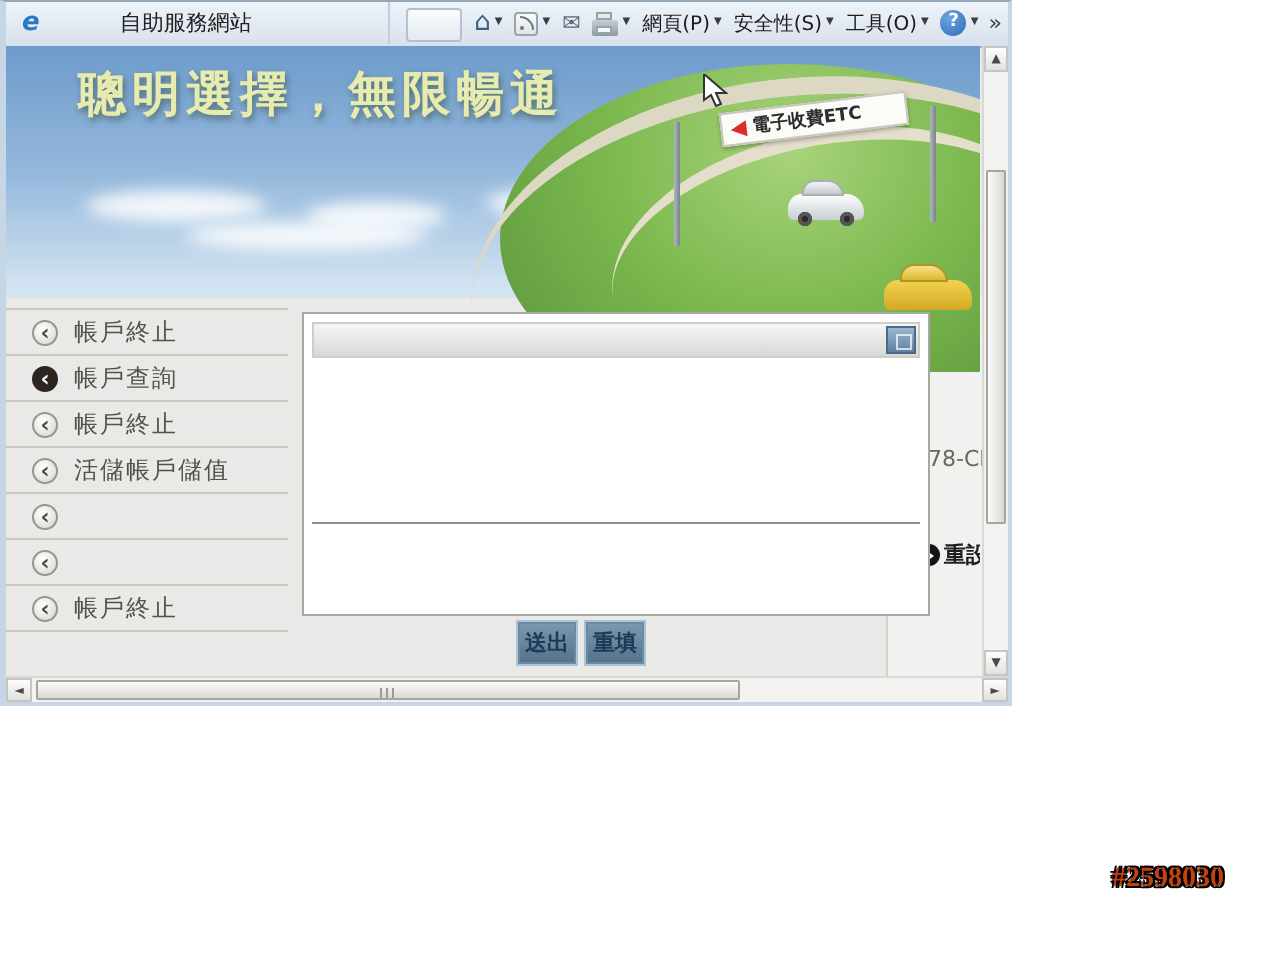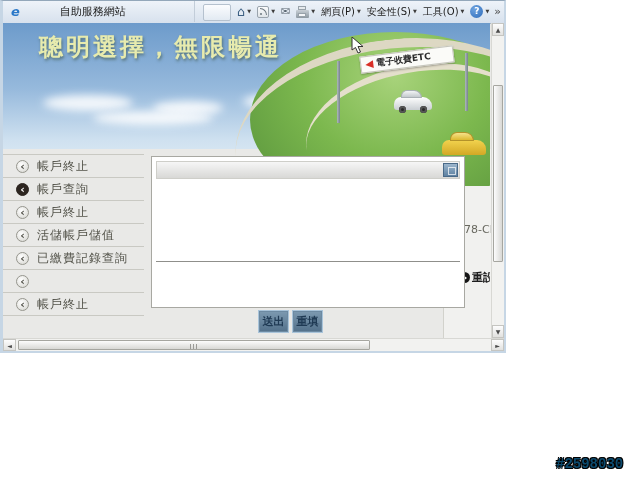--- a/index.html
+++ b/index.html
@@ -129,22 +129,22 @@
     background:linear-gradient(90deg,#fcfcfc,#d8d8d5);border:1px solid #a6a6a0;border-radius:1px;cursor:pointer;}
   .hscroll{position:absolute;left:0;right:0;bottom:0;height:13px;background:#f2f2f0;border-top:1px solid #d8d8d4;box-sizing:border-box;z-index:6;}
   .hs-left{left:0;top:0;bottom:0;width:13px;}
   .hs-right{right:0;top:0;bottom:0;width:13px;}
   .hs-thumb{position:absolute;left:15px;top:1px;bottom:1px;width:350px;
     background:linear-gradient(#fcfcfc,#d8d8d5);border:1px solid #a6a6a0;border-radius:1px;cursor:pointer;}
   .hs-thumb::after{content:"";position:absolute;left:calc(50% - 4px);top:3px;width:9px;height:5px;
     background:repeating-linear-gradient(90deg,#9a9a96 0 1px,transparent 1px 3px);}
 
   
-  .watermark{position:absolute;left:556px;top:456px;font-family:Liberation Mono, monospace;
-    font-weight:bold;font-size:14px;color:#0c4a6e;
+  .watermark{position:absolute;left:556px;top:432px;font-family:Liberation Serif, serif;
+    font-weight:bold;font-size:14px;color:#c2410c;
     text-shadow:-1px -1px 0 #000,1px -1px 0 #000,-1px 1px 0 #000,1px 1px 0 #000,0 0 1px #000;}
 </style>
 </head>
 <body>
 
 <div class="canvas">
   <div class="window">
 
     <div class="tabbar">
       <div class="tab">
@@ -242,21 +242,20 @@
         <div class="side-item">
           <span class="circ">‹</span>
           <span class="side-label">帳戶終止</span>
         </div>
         <div class="side-item">
           <span class="circ">‹</span>
           <span class="side-label">活儲帳戶儲值</span>
         </div>
         <div class="side-item">
           <span class="circ">‹</span>
-          <span class="side-label">已繳費記錄查詢</span>
         </div>
         <div class="side-item">
           <span class="circ">‹</span>
         </div>
         <div class="side-item">
           <span class="circ">‹</span>
           <span class="side-label">帳戶終止</span>
         </div>
       </div>
 

